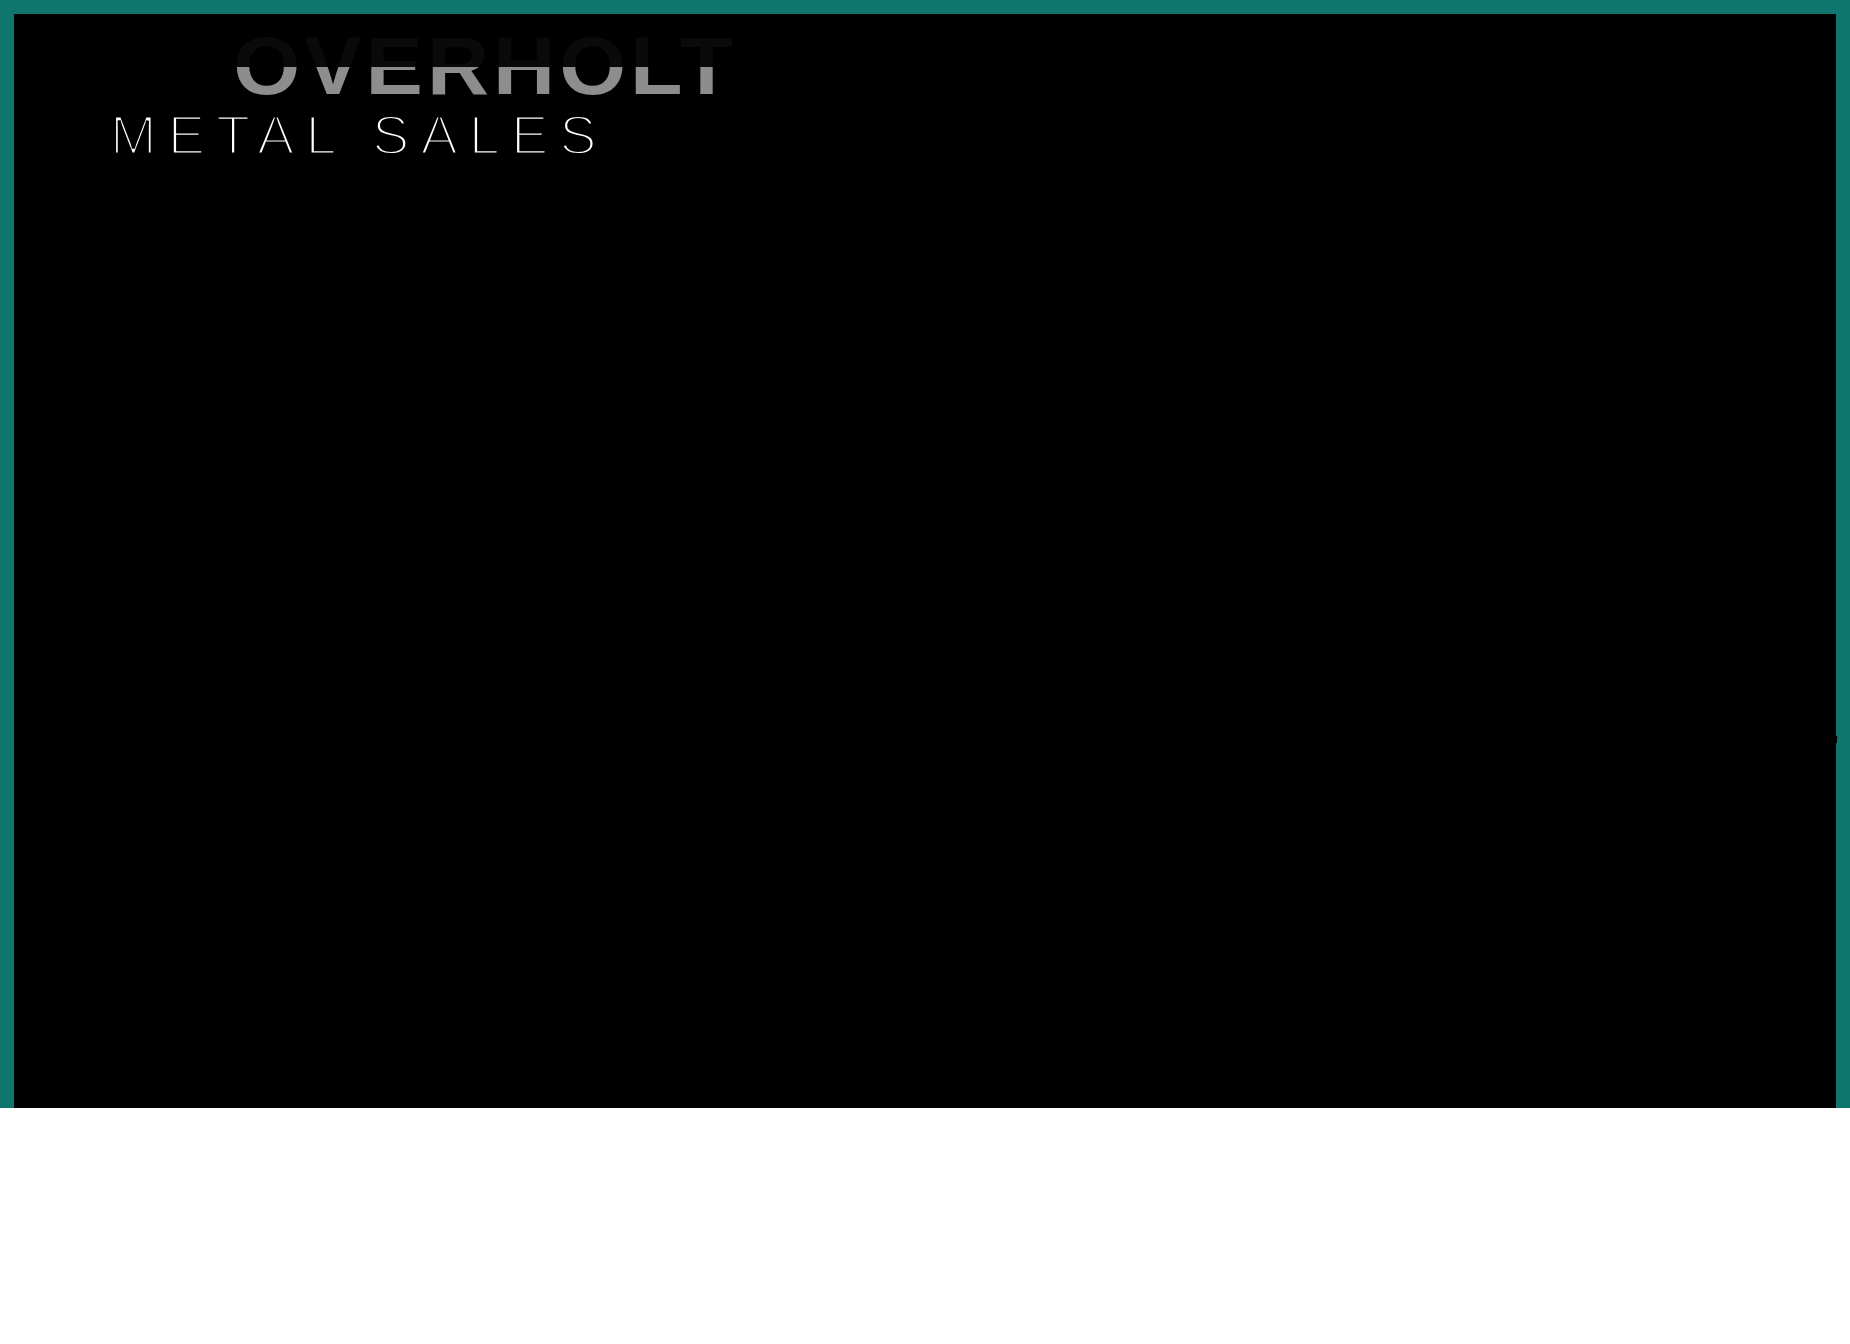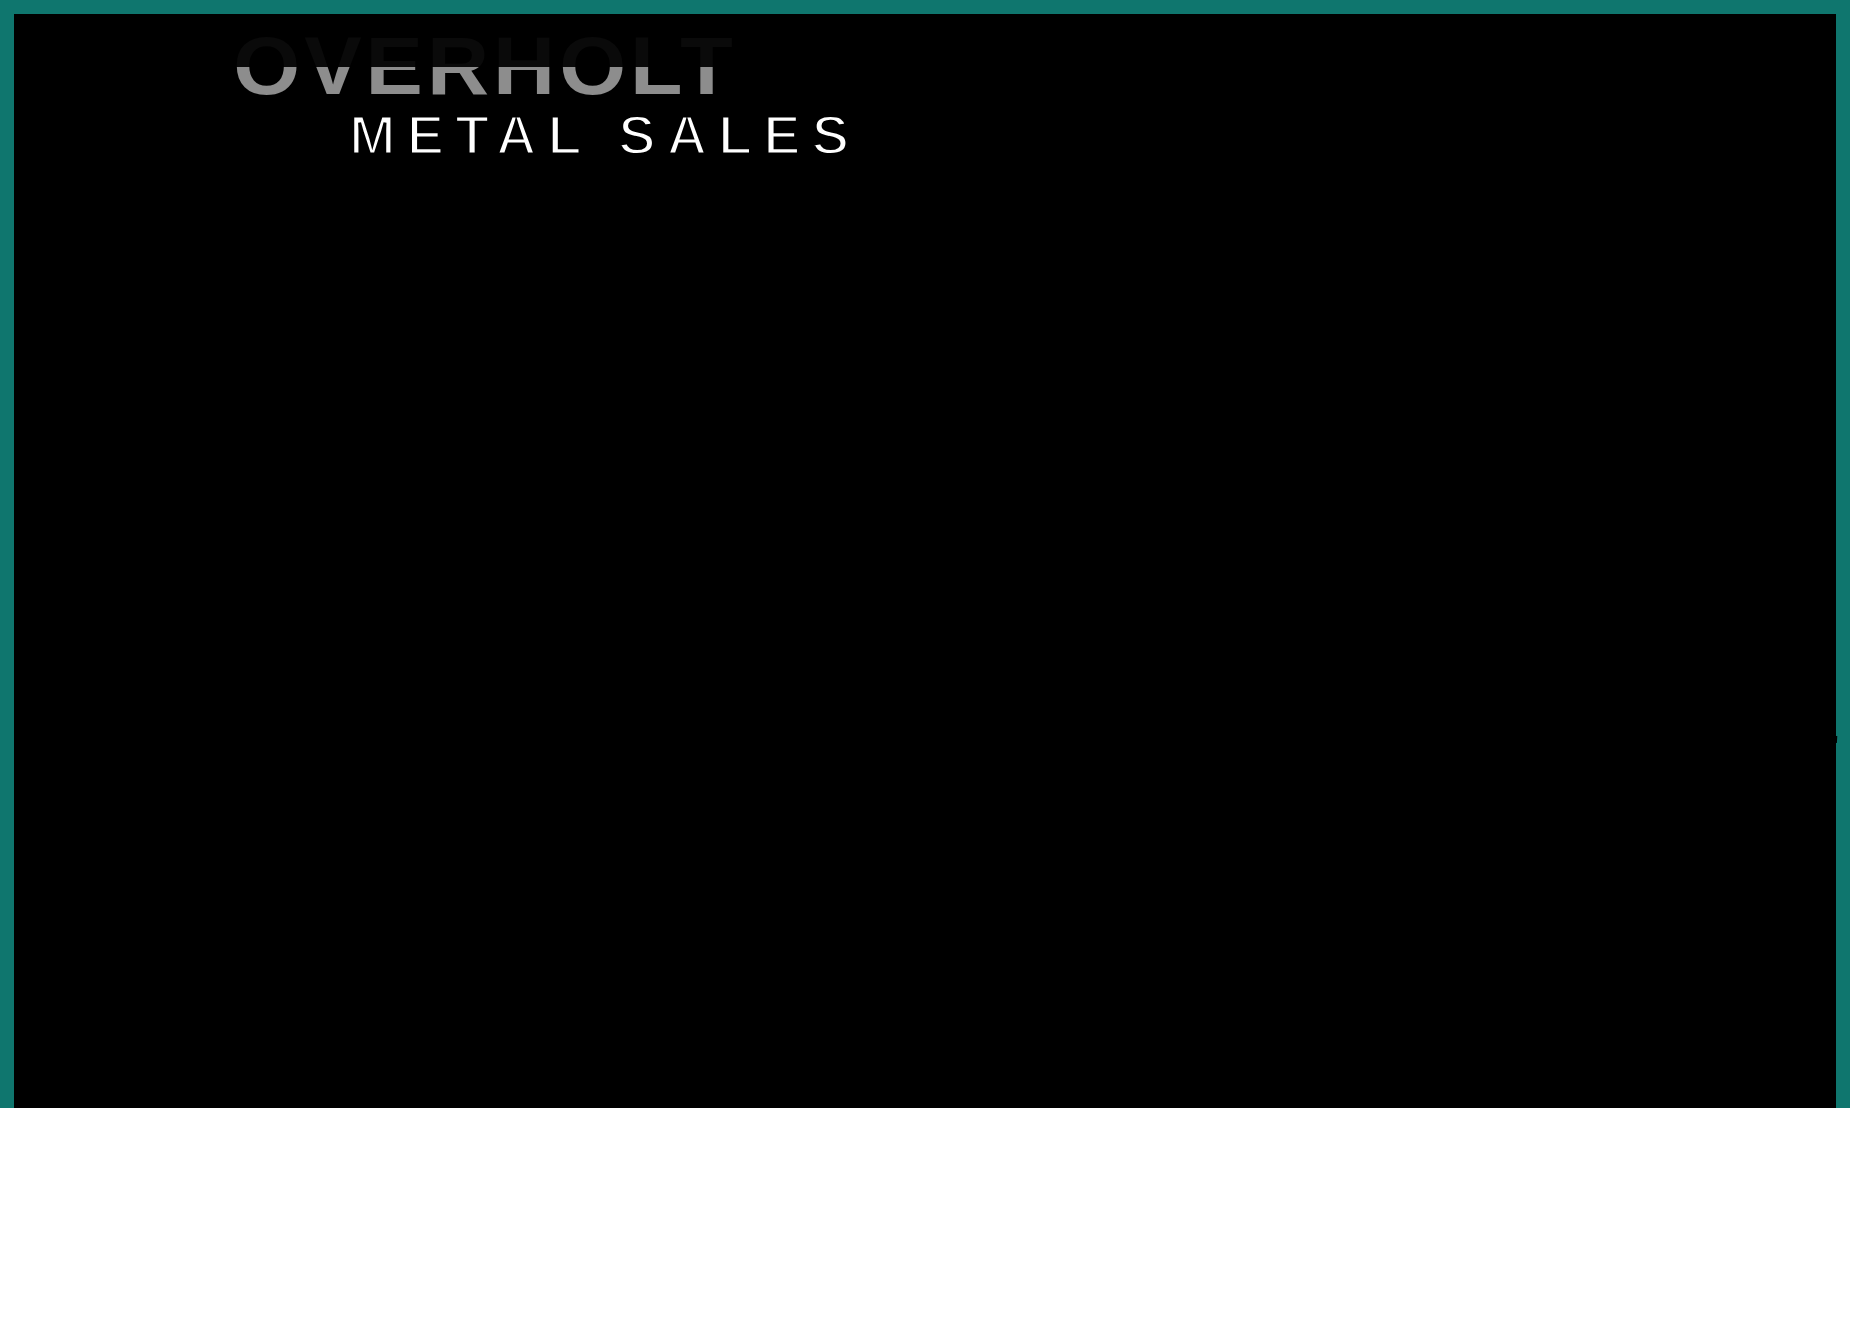--- a/index.html
+++ b/index.html
@@ -12,22 +12,22 @@
   .grid{stroke-width:5;} .outer{stroke-width:9;}
   .lb{position:absolute;transform:translate(-50%,-50%);font-weight:700;font-size:31px;
       white-space:nowrap;line-height:1;}
   .s29{font-size:29px;} .s27{font-size:27px;} .s24{font-size:24px;}
   .ct{position:absolute;transform:translate(-50%,-50%);font-weight:800;font-size:43px;
       white-space:nowrap;letter-spacing:0.5px;line-height:1;}
   .logo1{position:absolute;left:110px;top:16px;width:750px;text-align:center;
          font-size:86px;font-weight:900;letter-spacing:4px;transform:scaleY(0.95);
          color:#111;background:linear-gradient(#0a0a0a 0 52%,#8d8d8d 52% 100%);
          -webkit-background-clip:text;background-clip:text;-webkit-text-fill-color:transparent;}
-  .logo2{position:absolute;left:110px;top:102px;width:750px;text-align:right;
-         font-size:56px;font-weight:700;letter-spacing:11px;color:#fff;
+  .logo2{position:absolute;left:110px;top:102px;width:750px;text-align:left;
+         font-size:56px;font-weight:400;letter-spacing:11px;color:#fff;
          -webkit-text-stroke:3px #000;}
   .title{position:absolute;left:975px;top:42px;width:760px;text-align:center;
          font-size:75px;font-weight:900;letter-spacing:-2px;transform:scaleY(1.05);}
   .custom-box{position:absolute;left:36px;top:1066px;width:402px;height:248px;
       border:11px solid #000;box-sizing:border-box;display:flex;flex-direction:column;
       justify-content:center;align-items:center;gap:12px;font-size:41px;font-weight:800;}
 </style>
 </head>
 <body>
 

